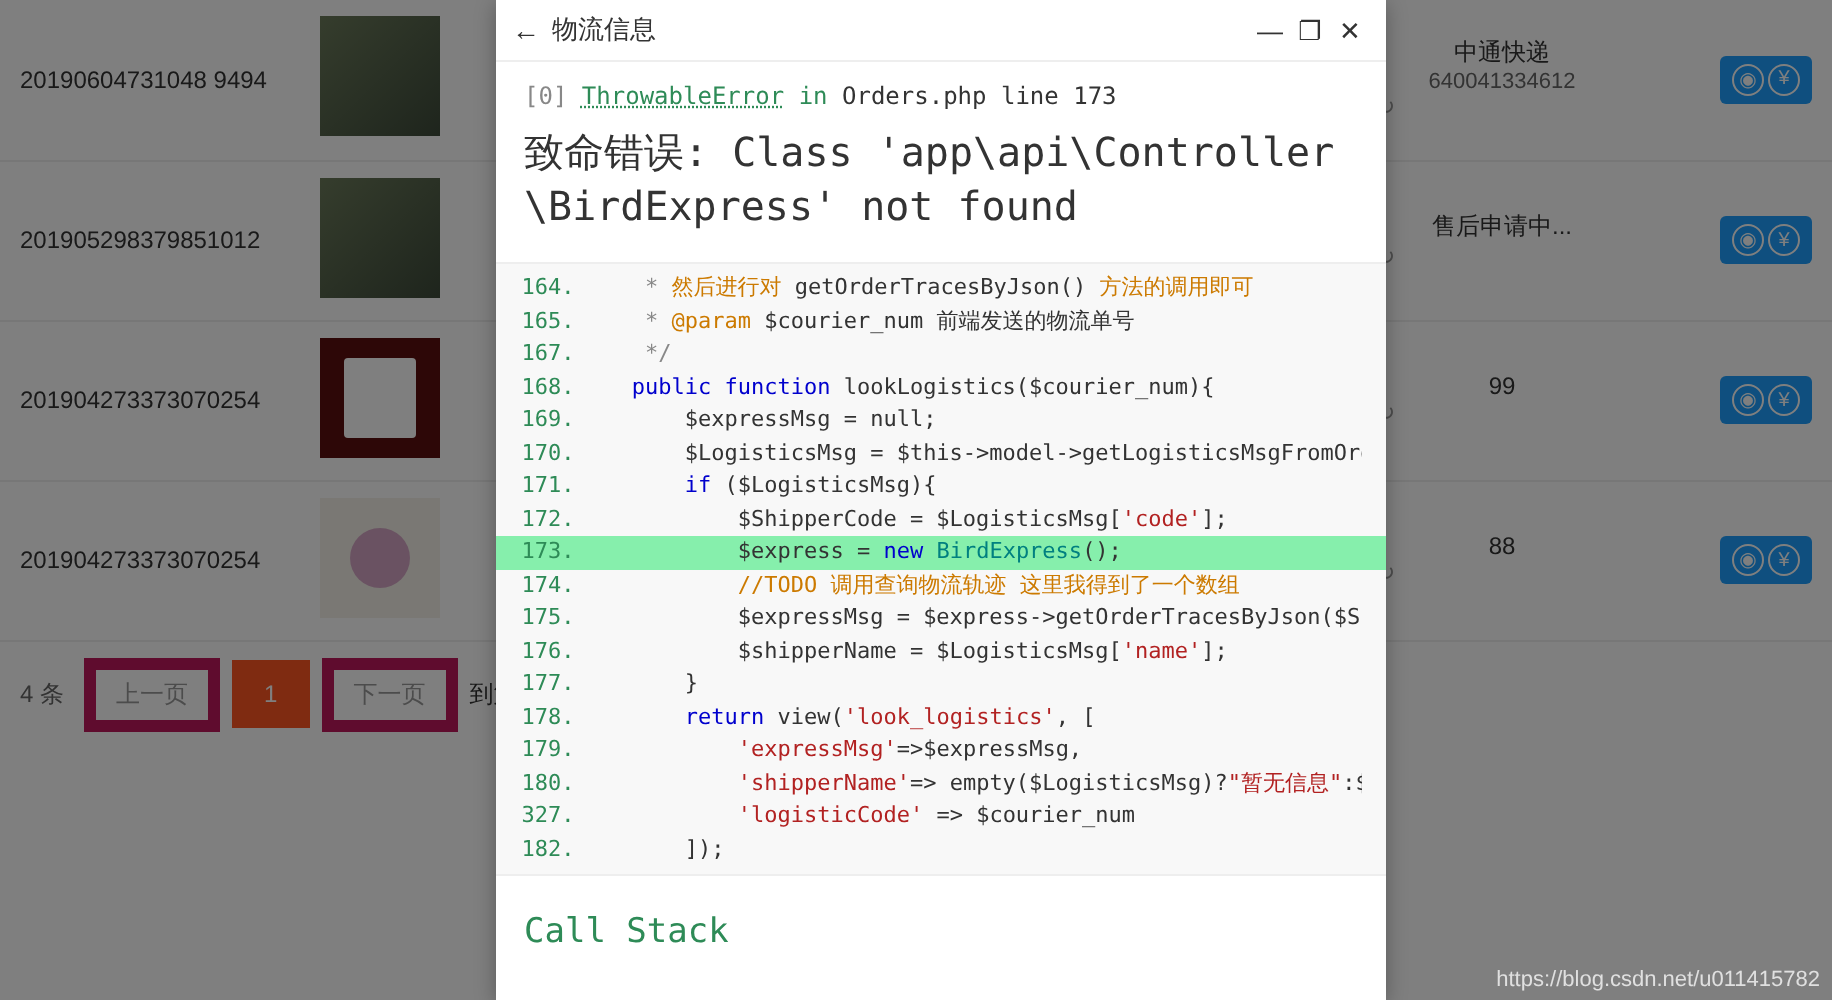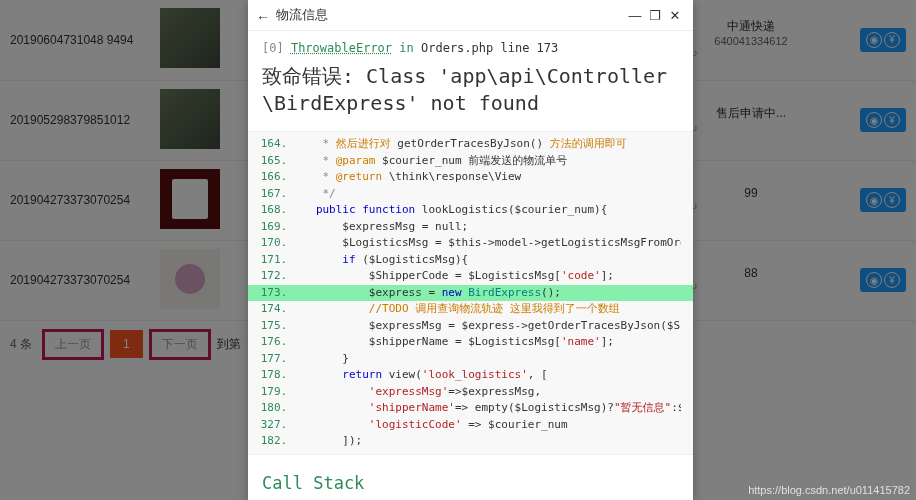--- a/index.html
+++ b/index.html
@@ -13,21 +13,21 @@
 .thumb2 { background: linear-gradient(135deg,#6b7a5a,#3d4a3a); display:inline-block; width:60px; height:60px; }
 .thumb3 { background: #5a0f0f; display:inline-block; width:60px; height:60px; position:relative; }
 .thumb3::after { content:''; position:absolute; top:10px; left:12px; width:36px; height:40px; background:#fff; border-radius:2px; }
 .thumb4 { background: #f5f0e8; display:inline-block; width:60px; height:60px; position:relative; }
 .thumb4::after { content:''; position:absolute; top:15px; left:15px; width:30px; height:30px; background:#d4a5c5; border-radius:50%; }
 .actions { text-align: right; padding-right: 15px; }
 .action-btn { display: inline-flex; background: #1e9fff; border-radius: 3px; padding: 4px 6px; gap: 2px; }
 .ico { width: 16px; height: 16px; border: 1.5px solid #fff; border-radius: 50%; display: inline-flex; align-items: center; justify-content: center; color: #fff; font-size: 10px; }
 .refresh-ico { width: 14px; height: 14px; font-size: 11px; color: #999; }
 .pager { padding: 8px 10px; display: flex; gap: 6px; align-items: center; }
-.pager-btn { padding: 4px 10px; border: 3px solid #be185d; background: #fff; color: #999; font-size: 12px; }
+.pager-btn { padding: 4px 10px; border: 6px solid #be185d; background: #fff; color: #999; font-size: 12px; }
 .pager-btn.active { background: #ff5722; color: #fff; border-color: #ff5722; }
 .pager-label { color: #666; margin-right: 4px; }
 .pager-input { width: 28px; height: 22px; border: 1px solid #ddd; text-align: center; margin: 0 4px; }
 .modal { position: absolute; left: 248px; top: 0; width: 445px; height: 500px; background: #fff; z-index: 10; box-shadow: 0 2px 10px rgba(0,0,0,0.3); display: flex; flex-direction: column; }
 .modal-header { display: flex; align-items: center; padding: 6px 8px; border-bottom: 1px solid #eee; font-size: 13px; }
 .modal-header .back { margin-right: 6px; color: #333; font-size: 14px; cursor: pointer; }
 .modal-header .title { flex: 1; }
 .modal-header .win-btn { width: 20px; text-align: center; cursor: pointer; color: #333; font-size: 13px; }
 .modal-body { flex: 1; overflow-y: auto; padding: 10px 14px 0 14px; font-family: Consolas, Monaco, monospace; }
 .modal-body::-webkit-scrollbar { width: 8px; }
@@ -149,24 +149,20 @@
       <div class="code-block" id="codeblock">
           <div class="code-line ">
             <span class="ln">164.</span>
             <span class="code"><span class="c-cmt">    * </span><span class="c-ann">然后进行对</span> getOrderTracesByJson() <span class="c-ann">方法的调用即可</span></span>
           </div>
           <div class="code-line ">
             <span class="ln">165.</span>
             <span class="code"><span class="c-cmt">    * </span><span class="c-ann">@param</span> $courier_num 前端发送的物流单号</span>
           </div>
           <div class="code-line ">
-            <span class="ln">166.</span>
-            <span class="code"><span class="c-cmt">    * </span><span class="c-ann">@return</span> \think\response\View</span>
-          </div>
-          <div class="code-line ">
             <span class="ln">167.</span>
             <span class="code"><span class="c-cmt">    */</span></span>
           </div>
           <div class="code-line ">
             <span class="ln">168.</span>
             <span class="code">   <span class="c-kw">public function</span> lookLogistics($courier_num){</span>
           </div>
           <div class="code-line ">
             <span class="ln">169.</span>
             <span class="code">       $expressMsg = null;</span>

